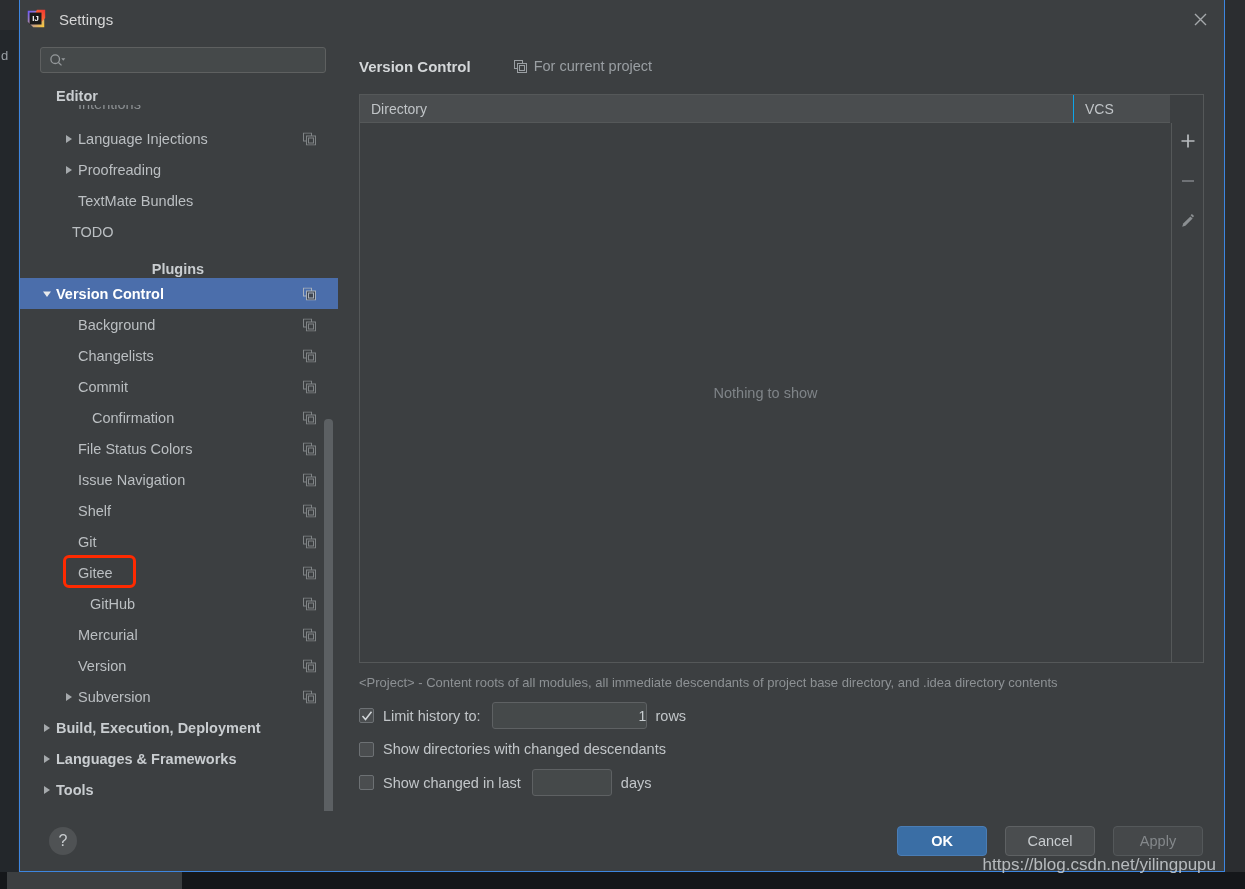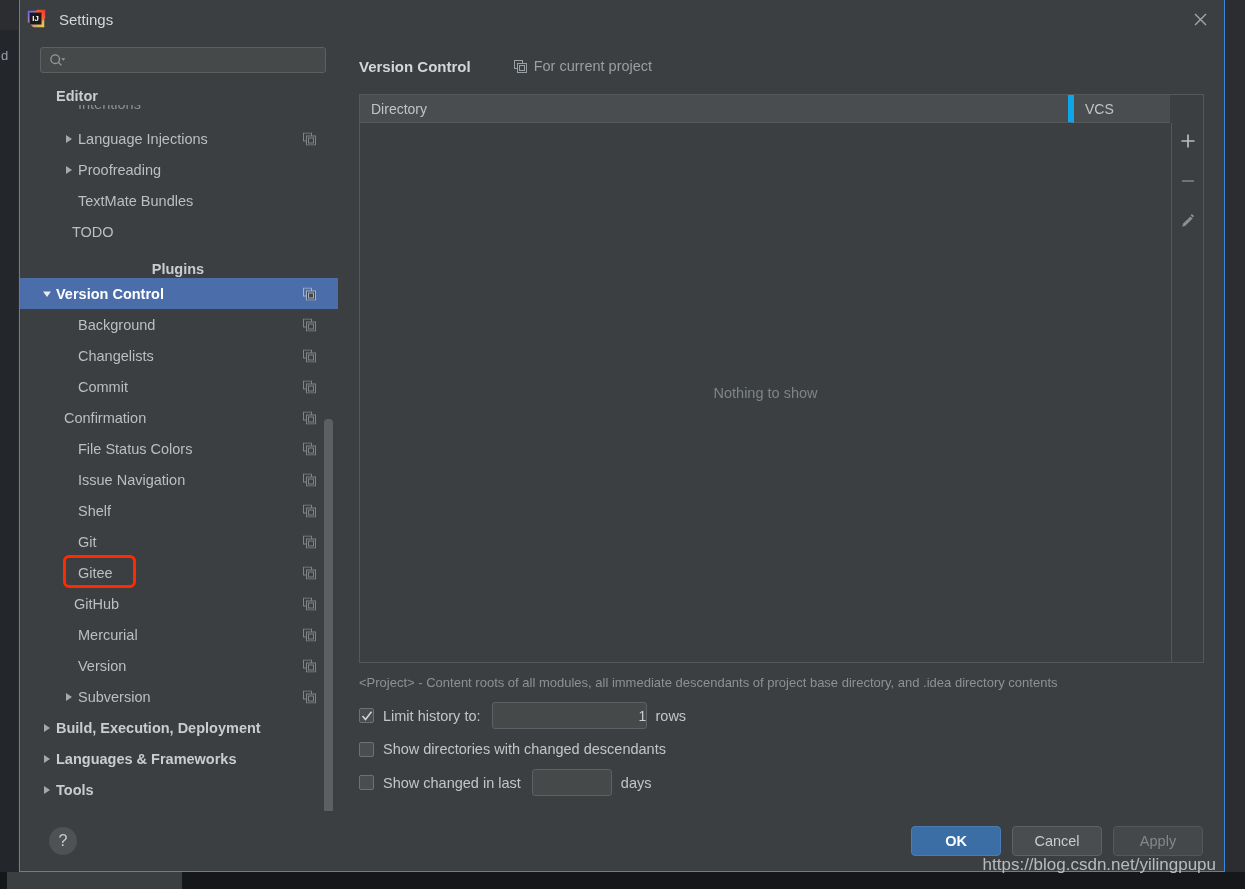--- a/index.html
+++ b/index.html
@@ -161,21 +161,21 @@
   }
   #table-top { display: flex; flex: none; }
   #table-cols { flex: 1; display: flex; min-width: 0; }
   .th {
     height: 28px; background: #4a4d4f;
     display: flex; align-items: center;
     font-size: 14px; color: #c0c4c7;
     padding-left: 11px;
     border-bottom: 1px solid #555859;
   }
-  #th-dir { flex: 1; border-right: 6px solid #0ea5e9; text-align: right; }
+  #th-dir { flex: 1; border-right: 1px solid #0ea5e9; text-align: right; }
   #th-vcs { width: 96px; flex: none; }
   #table-body {
     flex: 1; position: relative; background: #3c3f41;
     display: flex; align-items: center; justify-content: center;
   }
   #empty-text { font-size: 14.5px; color: #7f8488; }
 
   #tbl-toolbar {
     width: 32px; flex: none;
     background: #3c3f41;
@@ -229,21 +229,21 @@
     position: relative;
   }
   #help-btn {
     width: 28px; height: 28px; border-radius: 50%;
     background: #4f5254;
     display: flex; align-items: center; justify-content: center;
     color: #c8cccf; font-size: 16px; cursor: pointer;
     margin-left: 8px;
   }
   #footer-btns {
-    margin-left: auto; display: flex; gap: 11px; align-items: center;
+    margin-left: auto; display: flex; gap: 18px; align-items: center;
   }
   .btn {
     min-width: 90px; height: 30px; padding: 0 18px;
     border-radius: 4px; font-size: 14.5px;
     display: flex; align-items: center; justify-content: center;
     cursor: pointer;
   }
   #btn-ok {
     background: #3a6ea5; border: 1px solid #4a7db5;
     color: #ffffff; font-weight: bold;
@@ -389,21 +389,21 @@
             </div>
             <div class="tree-row" style="padding-left: 42px;">
               <span class="arrow"></span>
               <span class="label">Commit</span>
               <svg class="copy-icon" width="13" height="13" viewBox="0 0 13 13">
                 <rect x="0.5" y="0.5" width="8" height="8" stroke="#b9bdc0" fill="none" stroke-width="1"></rect>
                 <rect x="3.5" y="3.5" width="9" height="9" stroke="#b9bdc0" fill="#3c3f41" stroke-width="1"></rect>
                 <rect x="5.5" y="5.5" width="5" height="5" stroke="#b9bdc0" fill="none" stroke-width="1"></rect>
               </svg>
             </div>
-            <div class="tree-row" style="padding-left: 28px;">
+            <div class="tree-row" style="padding-left: 56px;">
               <span class="arrow"></span>
               <span class="label">Confirmation</span>
               <svg class="copy-icon" width="13" height="13" viewBox="0 0 13 13">
                 <rect x="0.5" y="0.5" width="8" height="8" stroke="#b9bdc0" fill="none" stroke-width="1"></rect>
                 <rect x="3.5" y="3.5" width="9" height="9" stroke="#b9bdc0" fill="#3c3f41" stroke-width="1"></rect>
                 <rect x="5.5" y="5.5" width="5" height="5" stroke="#b9bdc0" fill="none" stroke-width="1"></rect>
               </svg>
             </div>
             <div class="tree-row" style="padding-left: 42px;">
               <span class="arrow"></span>
@@ -443,21 +443,21 @@
             </div>
             <div class="tree-row" style="padding-left: 42px;">
               <span class="arrow"></span>
               <span class="label">Gitee</span>
               <svg class="copy-icon" width="13" height="13" viewBox="0 0 13 13">
                 <rect x="0.5" y="0.5" width="8" height="8" stroke="#b9bdc0" fill="none" stroke-width="1"></rect>
                 <rect x="3.5" y="3.5" width="9" height="9" stroke="#b9bdc0" fill="#3c3f41" stroke-width="1"></rect>
                 <rect x="5.5" y="5.5" width="5" height="5" stroke="#b9bdc0" fill="none" stroke-width="1"></rect>
               </svg>
             </div>
-            <div class="tree-row" style="padding-left: 38px;">
+            <div class="tree-row" style="padding-left: 38px; margin-left: 16px;">
               <span class="arrow"></span>
               <span class="label">GitHub</span>
               <svg class="copy-icon" width="13" height="13" viewBox="0 0 13 13">
                 <rect x="0.5" y="0.5" width="8" height="8" stroke="#b9bdc0" fill="none" stroke-width="1"></rect>
                 <rect x="3.5" y="3.5" width="9" height="9" stroke="#b9bdc0" fill="#3c3f41" stroke-width="1"></rect>
                 <rect x="5.5" y="5.5" width="5" height="5" stroke="#b9bdc0" fill="none" stroke-width="1"></rect>
               </svg>
             </div>
             <div class="tree-row" style="padding-left: 42px;">
               <span class="arrow"></span>

